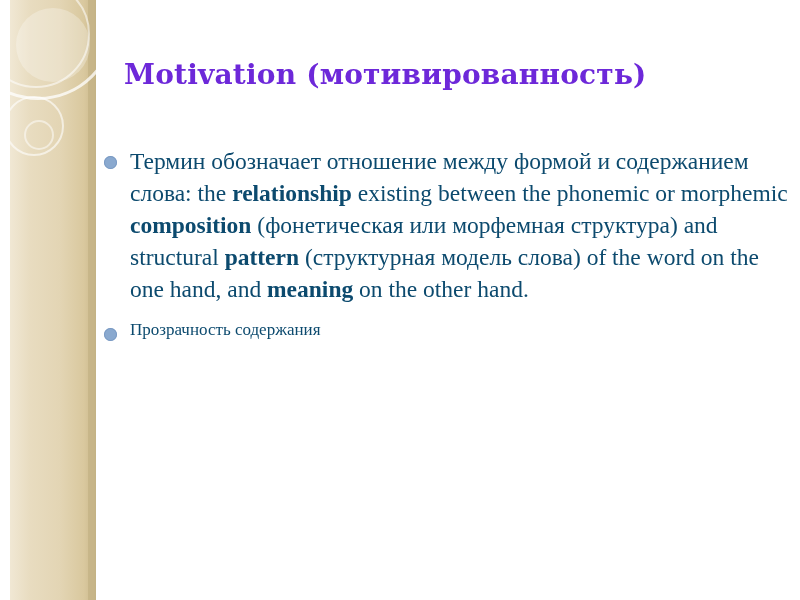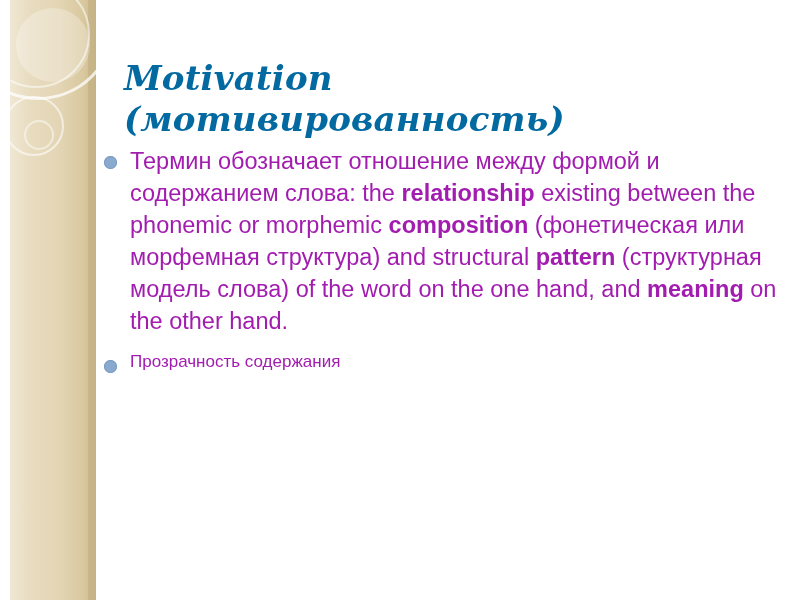--- a/index.html
+++ b/index.html
@@ -91,24 +91,23 @@
     width: 74px;
     height: 74px;
   }
   
   .title {
     position: absolute;
     left: 124px;
     top: 58px;
     width: 660px;
     font-family: "DejaVu Serif", "Liberation Serif", serif;
-    font-style: italic;
     font-weight: bold;
-    font-size: 34px;
-    color: #0369a1;
+    font-size: 28px;
+    color: #6d28d9;
     letter-spacing: 0.2px;
     line-height: 1.2;
   }
   
   .body {
     position: absolute;
     left: 104px;
     top: 146px;
     width: 690px;
   }
@@ -126,24 +125,24 @@
   .bullet-dot {
     display: inline-block;
     width: 13px;
     height: 13px;
     border-radius: 50%;
     background: #8aa9cf;
     box-shadow: inset 0 0 0 1px #7a9ac3;
   }
   .bullet-text {
     flex: 1 1 auto;
-    font-family: Liberation Sans, sans-serif;
+    font-family: Liberation Serif, serif;
     font-size: 23.5px;
     line-height: 1.36;
-    color: #a21caf;
+    color: #0c4a6e;
     text-align: left;
   }
   .bullet-text b {
     font-weight: bold;
   }
   .bullet-2 .bullet-text {
     font-size: 17px;
   }
 </style>
 </head>

